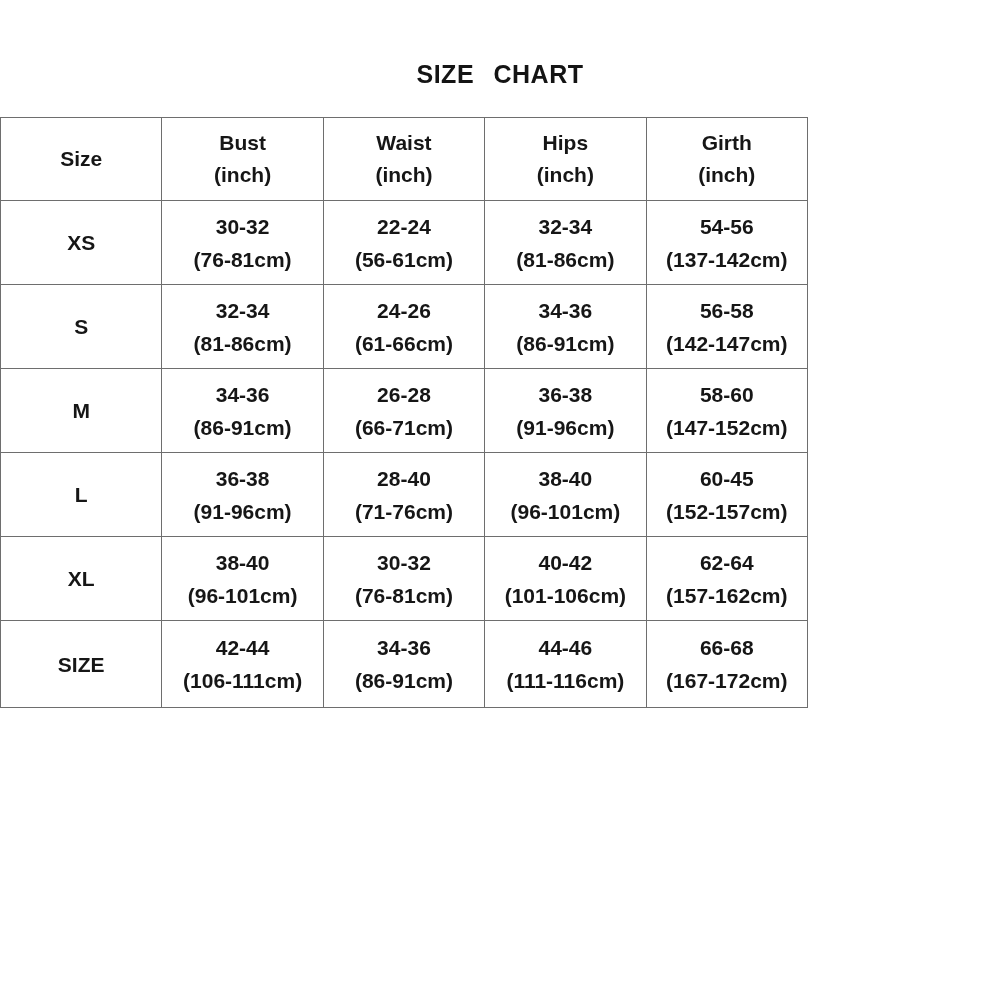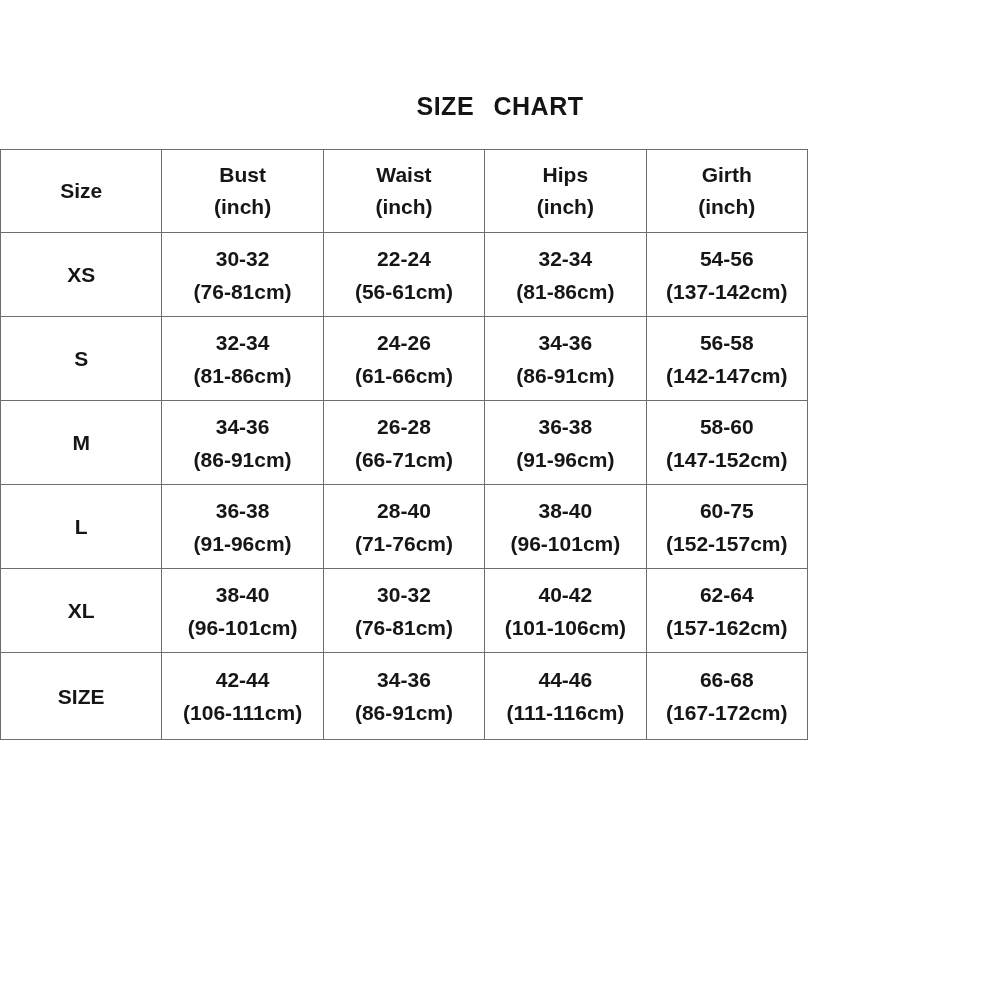--- a/index.html
+++ b/index.html
@@ -8,21 +8,21 @@
     padding: 0;
     background: #ffffff;
     width: 1000px;
     height: 1000px;
     font-family: "Liberation Sans", sans-serif;
     color: #161616;
   }
   .page {
     width: 1000px;
     height: 1000px;
-    padding-top: 92px;
+    padding-top: 60px;
   }
   .title {
     margin: 0 0 28px 0;
     text-align: center;
     font-size: 25px;
     line-height: 29px;
     font-weight: bold;
     letter-spacing: 0.5px;
     word-spacing: 12px;
     color: #141414;
@@ -154,21 +154,21 @@
           </td>
           <td>
             <div>28-40</div>
             <div>(71-76cm)</div>
           </td>
           <td>
             <div>38-40</div>
             <div>(96-101cm)</div>
           </td>
           <td>
-            <div>60-75</div>
+            <div>60-45</div>
             <div>(152-157cm)</div>
           </td>
         </tr>
         <tr>
           <td class="size-cell">XL</td>
           <td>
             <div>38-40</div>
             <div>(96-101cm)</div>
           </td>
           <td>

